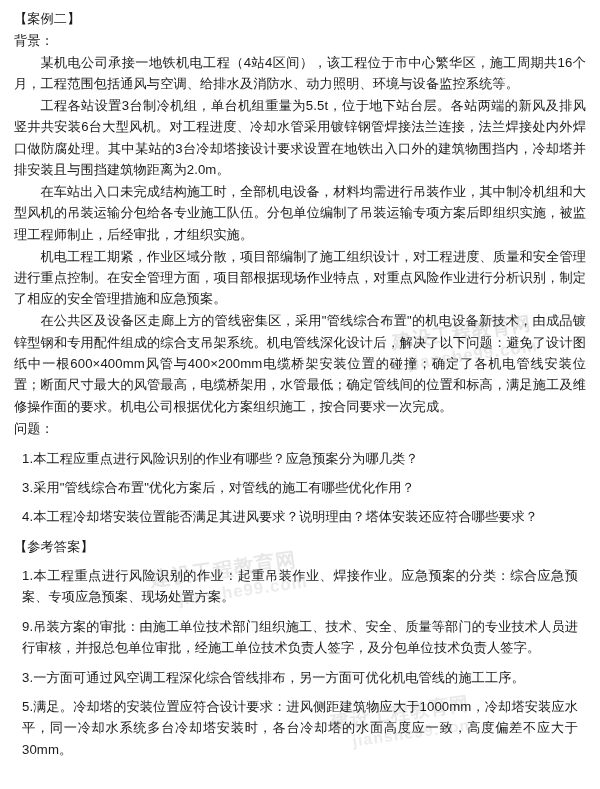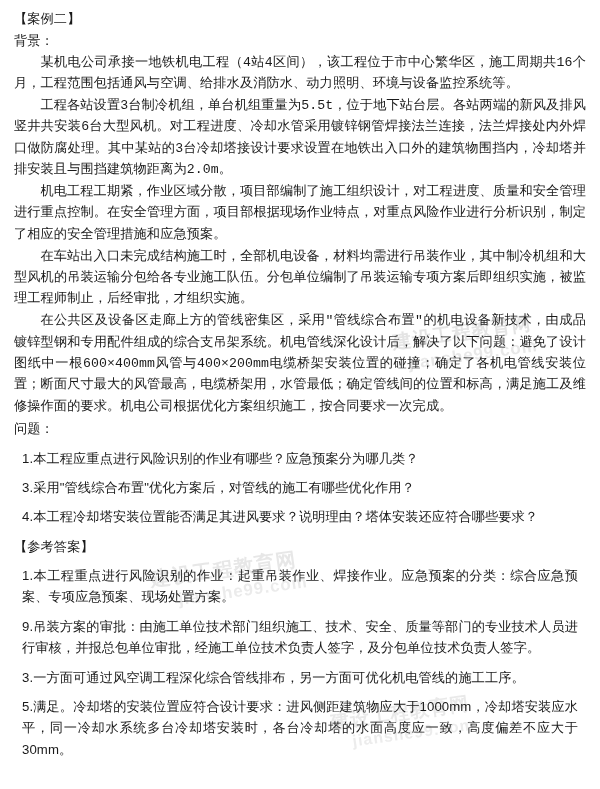--- a/index.html
+++ b/index.html
@@ -29,21 +29,20 @@
     line-height: 1.62;
     letter-spacing: 0.1px;
   }
   .doc p {
     margin: 0 0 0.5px 0;
     text-align: justify;
     text-justify: inter-ideograph;
   }
   .indent {
     text-indent: 2em;
-    font-family: Liberation Mono, monospace;
   }
   .heading {
     margin: 0 0 2px 0;
     font-weight: normal;
   }
   .label-line {
     margin: 2px 0 0 0;
   }
   .block {
     margin-bottom: 1px;
@@ -124,22 +123,22 @@
 
   <div class="doc">
 
     <p class="heading">【案例二】</p>
 
     <p class="label-line">背景：</p>
 
     <div class="block">
       <p class="indent">某机电公司承接一地铁机电工程（4站4区间），该工程位于市中心繁华区，施工周期共16个月，工程范围包括通风与空调、给排水及消防水、动力照明、环境与设备监控系统等。</p>
       <p class="indent">工程各站设置3台制冷机组，单台机组重量为5.5t，位于地下站台层。各站两端的新风及排风竖井共安装6台大型风机。对工程进度、冷却水管采用镀锌钢管焊接法兰连接，法兰焊接处内外焊口做防腐处理。其中某站的3台冷却塔接设计要求设置在地铁出入口外的建筑物围挡内，冷却塔并排安装且与围挡建筑物距离为2.0m。</p>
+      <p class="indent">在车站出入口未完成结构施工时，全部机电设备，材料均需进行吊装作业，其中制冷机组和大型风机的吊装运输分包给各专业施工队伍。分包单位编制了吊装运输专项方案后即组织实施，被监理工程师制止，后经审批，才组织实施。</p>
       <p class="indent">机电工程工期紧，作业区域分散，项目部编制了施工组织设计，对工程进度、质量和安全管理进行重点控制。在安全管理方面，项目部根据现场作业特点，对重点风险作业进行分析识别，制定了相应的安全管理措施和应急预案。</p>
-      <p class="indent">在车站出入口未完成结构施工时，全部机电设备，材料均需进行吊装作业，其中制冷机组和大型风机的吊装运输分包给各专业施工队伍。分包单位编制了吊装运输专项方案后即组织实施，被监理工程师制止，后经审批，才组织实施。</p>
       <p class="indent">在公共区及设备区走廊上方的管线密集区，采用"管线综合布置"的机电设备新技术，由成品镀锌型钢和专用配件组成的综合支吊架系统。机电管线深化设计后，解决了以下问题：避免了设计图纸中一根600×400mm风管与400×200mm电缆桥架安装位置的碰撞；确定了各机电管线安装位置；断面尺寸最大的风管最高，电缆桥架用，水管最低；确定管线间的位置和标高，满足施工及维修操作面的要求。机电公司根据优化方案组织施工，按合同要求一次完成。</p>
     </div>
 
     <p class="label-line">问题：</p>
 
     <div class="block q-list">
       <p>1.本工程应重点进行风险识别的作业有哪些？应急预案分为哪几类？</p>
       <p>3.采用"管线综合布置"优化方案后，对管线的施工有哪些优化作用？</p>
       <p>4.本工程冷却塔安装位置能否满足其进风要求？说明理由？塔体安装还应符合哪些要求？</p>
     </div>

